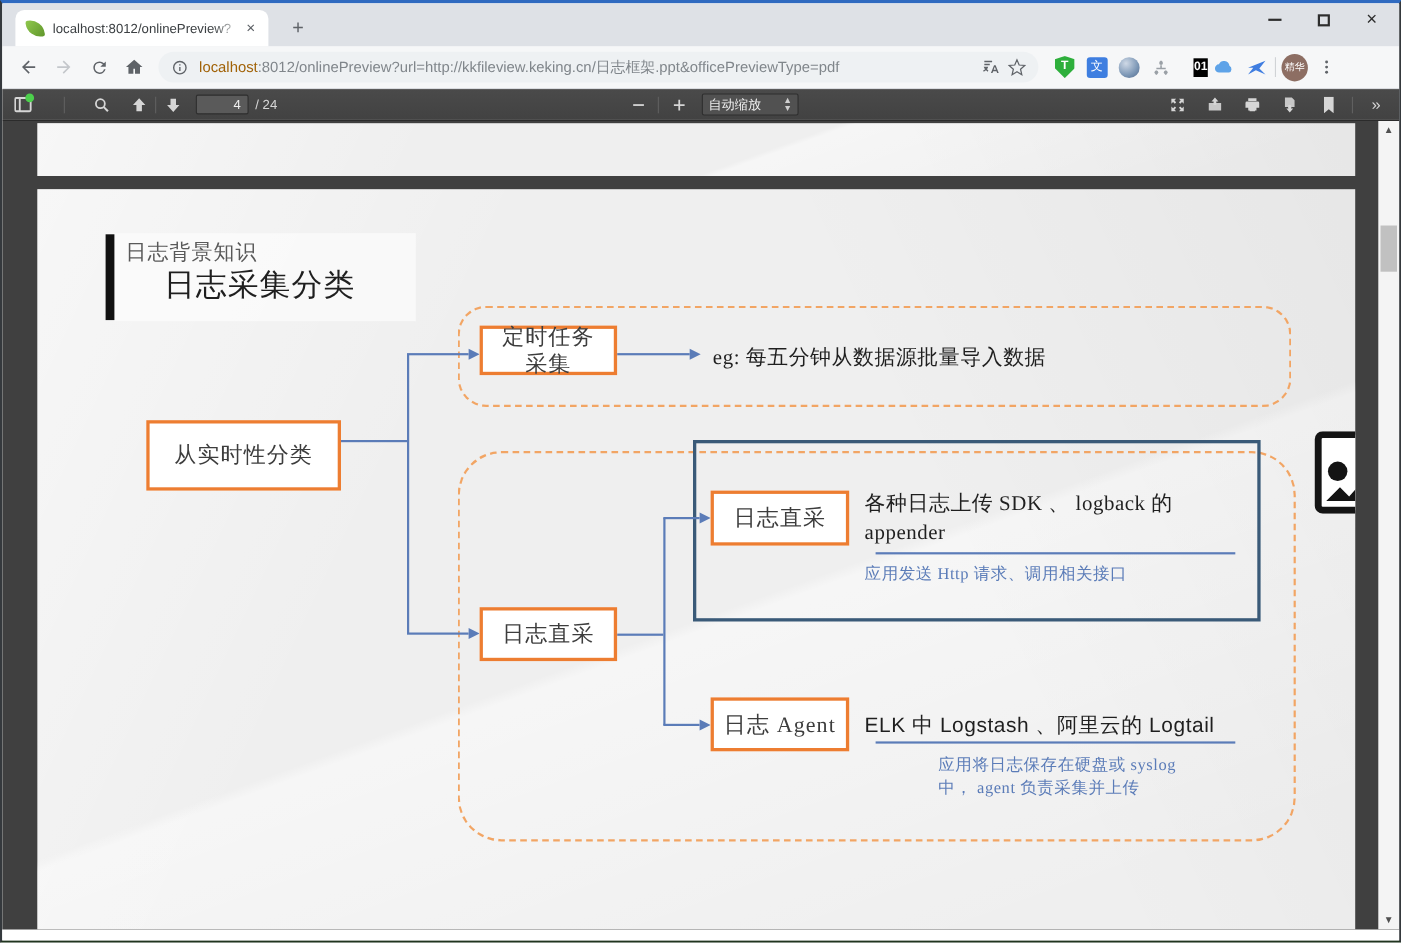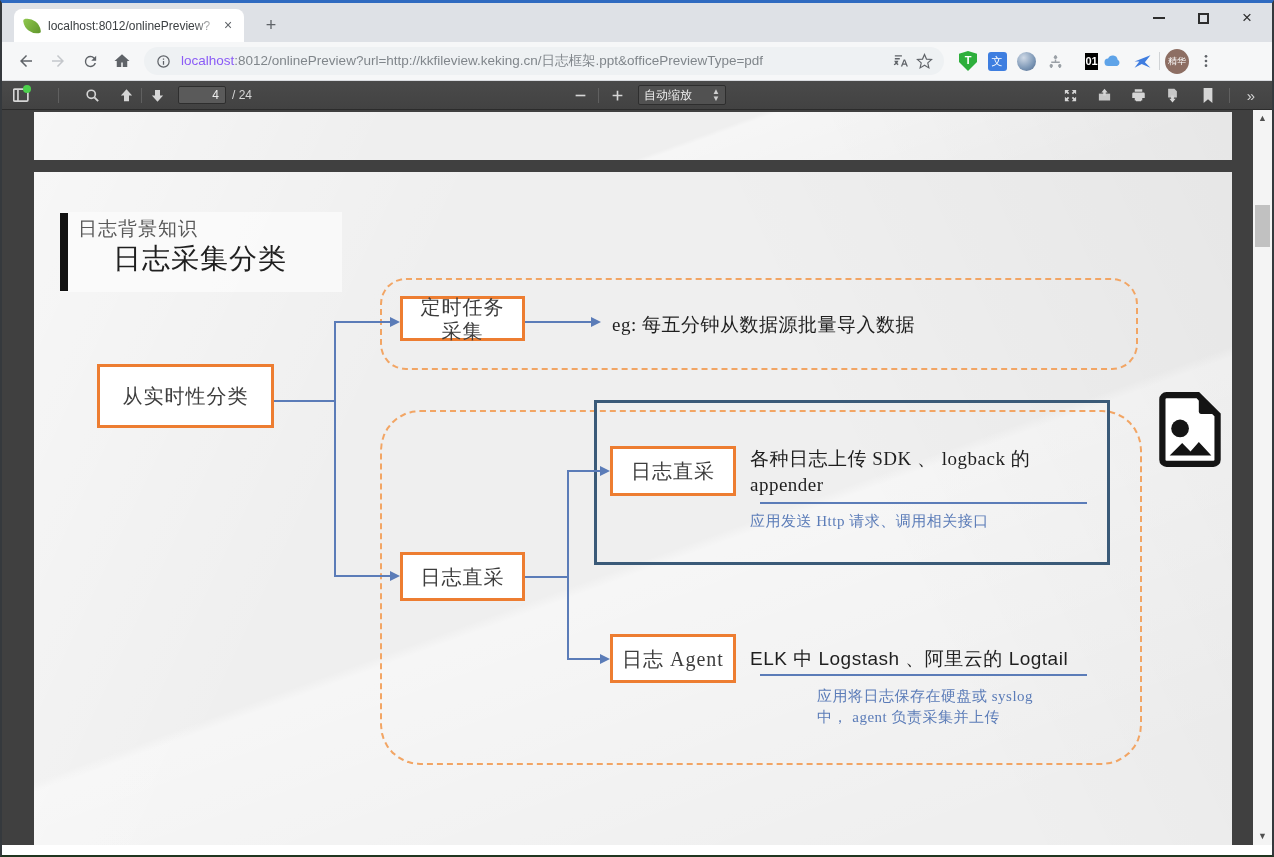--- a/index.html
+++ b/index.html
@@ -35,21 +35,21 @@
 
   
   .navbar { height:39px; background:#f6f7f8; display:flex; align-items:center;
     padding:0 10px; gap:4px; border-bottom:1px solid #dadce0; }
   .nav-ic { width:28px; height:28px; display:flex; align-items:center; justify-content:center;
     border-radius:50%; color:#5f6368; flex:0 0 28px; }
   .nav-ic.disabled { color:#c4c7cb; }
   .omnibox { flex:0 0 800px; height:28px; background:#eef1f3; border-radius:14px;
     display:flex; align-items:center; padding:0 8px 0 12px; margin:0 4px; }
   .omni-url { flex:1 1 auto; font-size:13.5px; white-space:nowrap; overflow:hidden; }
-  .u-host { color:#8b5cf6; }
+  .u-host { color:#a16207; }
   .u-rest { color:#80868b; }
   .ext-row { display:flex; align-items:center; gap:5px; margin-left:4px; }
   .ext-ic { width:24px; height:24px; display:flex; align-items:center; justify-content:center; }
   .badge01 { width:32px; height:17px; background:#000; color:#fff; font-size:11px;
     font-weight:bold; display:flex; align-items:center; justify-content:center;margin-left:15px; }
   .avatar { width:25px; height:25px; border-radius:50%; background:#8d6e63; color:#fff;
     font-size:9px; display:flex; align-items:center; justify-content:center; letter-spacing:0; }
   .vsep { width:1px; height:18px; background:#d0d3d6; }
   .shield { width:18px; height:20px; background:#2eaf3c;
     clip-path:polygon(50% 0,100% 14%,100% 55%,50% 100%,0 55%,0 14%);
@@ -81,21 +81,21 @@
   .chev { font-size:15px; color:#d6d6d6; }
 
   
   .viewer { position:relative; height:735px; background:#404040; overflow:hidden; }
   .sheet { position:absolute; left:32px; width:1198px; background:#efefef;
     background-image:
       linear-gradient(115deg, rgba(255,255,255,.5) 0%, rgba(255,255,255,0) 30%),
       linear-gradient(245deg, rgba(0,0,0,.035) 0%, rgba(0,0,0,0) 35%),
       linear-gradient(160deg, rgba(255,255,255,0) 55%, rgba(255,255,255,.45) 56%, rgba(255,255,255,0) 90%); }
   .page-prev { top:2px; height:48px; }
-  .page-main { top:62px; height:673px; }
+  .page-main { top:62px; height:673px;padding-left:36px; }
 
   
   .scrollbar { position:absolute; right:0; top:0; width:19px; height:735px;
     background:#f4f4f4; }
   .sb-arrow { position:absolute; left:0; width:19px; height:17px; color:#505050;
     font-size:9px; text-align:center; line-height:17px; }
   .sb-thumb { position:absolute; left:2px; top:95px; width:15px; height:42px; background:#c1c1c1; }
 
   .bottomstrip { height:10px; background:#fff; }
 
@@ -342,21 +342,21 @@
         <div class="ahead" style="left:356px;top:399px"></div>
         <div class="cline" style="left:491px;top:149px;width:66px;height:2px"></div>
         <div class="ahead" style="left:557px;top:145px"></div>
         <div class="cline" style="left:491px;top:404px;width:42px;height:2px"></div>
         <div class="cline" style="left:533px;top:299px;width:2px;height:188px"></div>
         <div class="cline" style="left:533px;top:298px;width:33px;height:2px"></div>
         <div class="ahead" style="left:566px;top:294px"></div>
         <div class="cline" style="left:533px;top:486px;width:33px;height:2px"></div>
         <div class="ahead" style="left:566px;top:482px"></div>
 
-        <div class="obox" style="left:63px;top:192px;width:177px;height:64px">
+        <div class="obox" style="left:63px;top:210px;width:177px;height:64px">
             <span>从实时性分类</span>
           </div>
         <div class="obox" style="left:366px;top:124px;width:125px;height:45px">
             <span><span>定时任务</span><br><span>采集</span></span>
           </div>
         <div class="obox" style="left:366px;top:380px;width:125px;height:49px">
             <span>日志直采</span>
           </div>
         <div class="obox" style="left:576px;top:274px;width:126px;height:50px">
             <span>日志直采</span>

